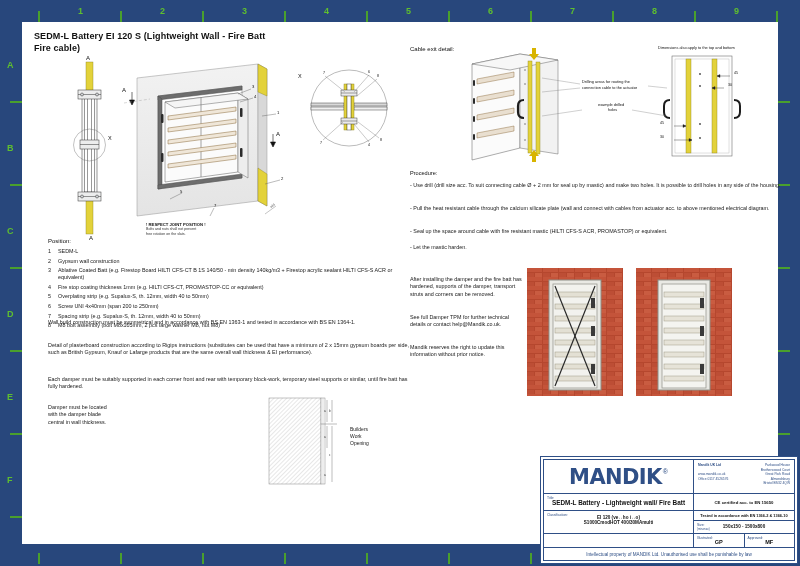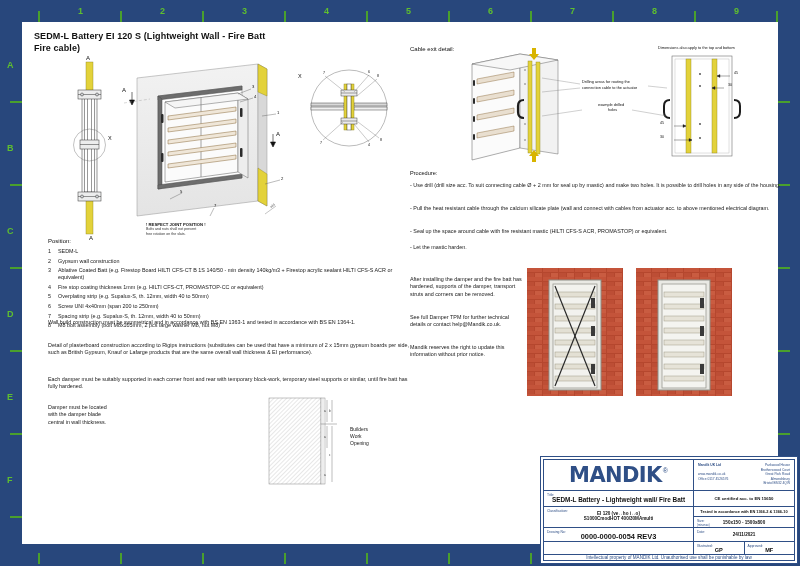--- a/index.html
+++ b/index.html
@@ -551,30 +551,20 @@
               <div class="cert" style="font-size:3.9px;">Tested in accordance with EN 1366-2 &amp; 1366-10</div>
             </div>
             <div style="flex:1;position:relative;">
               <span class="lbl">Size:</span>
               <span class="lbl" style="top:6px;font-size:2.8px;">(min-max)</span>
               <div class="valsm" style="padding-top:3px;">150x150 - 1500x800</div>
             </div>
           </div>
         </div>
 
-        <div class="tbrow" style="height:13px;">
-          <div class="tbcellL" style="border-bottom:none;">
-            <span class="lbl">Drawing No:</span>
-            <div class="val" style="padding-top:4px;font-size:7.4px;">0000-0000-0054 REV3</div>
-          </div>
-          <div class="tbcellR" style="position:relative;">
-            <span class="lbl">Date:</span>
-            <div class="valsm" style="padding-top:4px;">24/11/2021</div>
-          </div>
-        </div>
 
         <div class="tbrow" style="height:13px;">
           <div class="tbcellL"></div>
           <div class="tbcellR" style="display:flex;">
             <div style="flex:1;position:relative;border-right:1px solid #2f4f86;">
               <span class="lbl">Illustrated:</span>
               <div class="val" style="padding-top:5px;font-size:5.6px;">GP</div>
             </div>
             <div style="flex:1;position:relative;">
               <span class="lbl">Approved:</span>

